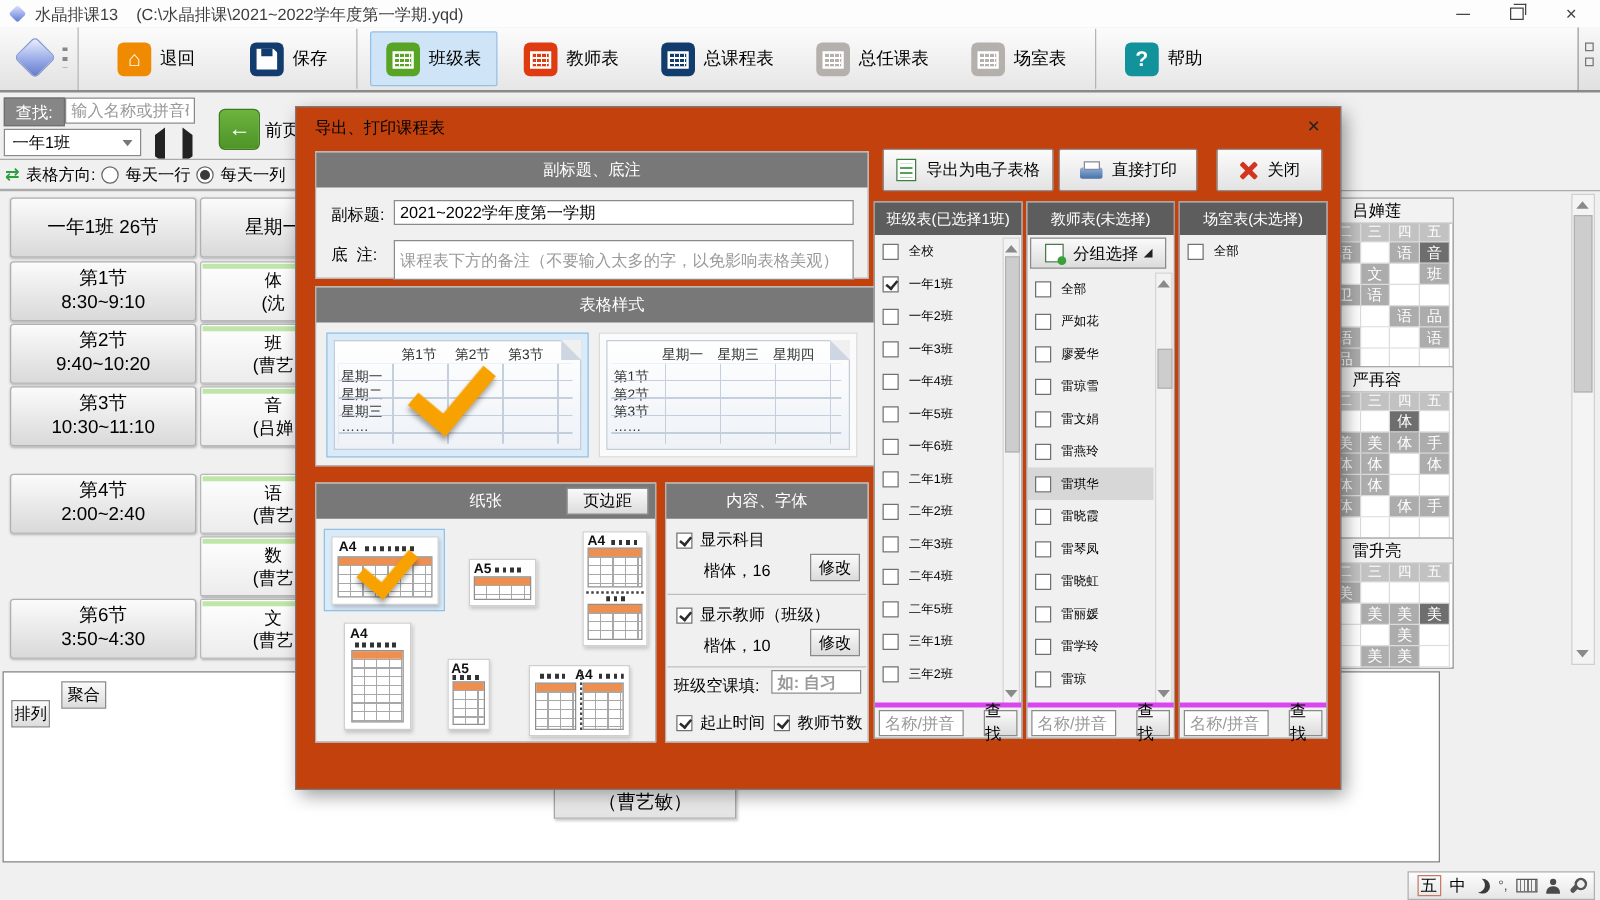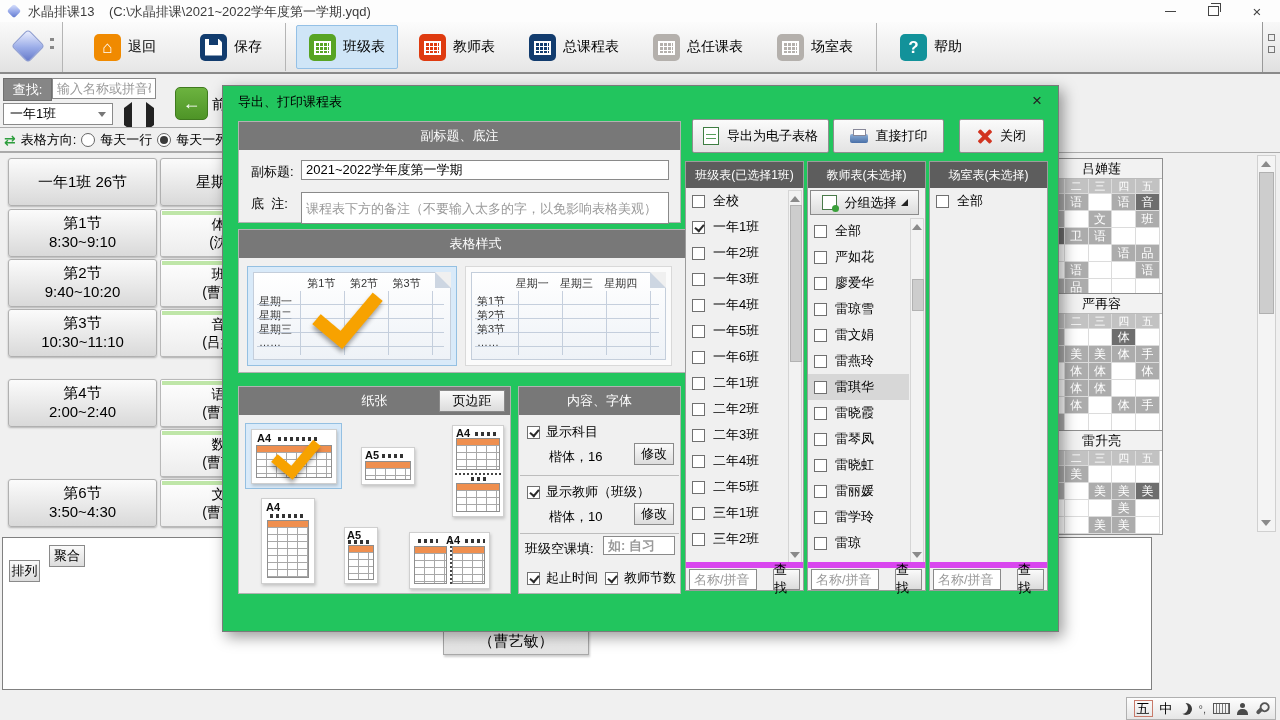--- a/index.html
+++ b/index.html
@@ -83,21 +83,21 @@
   .mc{height:16px;background:#fff;border-right:1px solid #dcdcdc;border-bottom:1px solid #dcdcdc;
       color:#fff;font-size:12px;text-align:center;line-height:16px;overflow:hidden;}
   .mc.fl{background:#acacac;} .mc.dk{background:#6e6e6e;}
   .mini-head .mc{height:14px;line-height:14px;background:#c2c2c2;font-size:11px;}
   #mainsb{position:absolute;left:1257px;top:155px;width:17px;height:375px;background:#f4f4f4;border:1px solid #d0d0d0;z-index:1;}
   .sb-arrow{position:absolute;left:3px;width:0;height:0;border-left:5px solid transparent;border-right:5px solid transparent;}
   .sb-up{top:5px;border-bottom:6px solid #8a8a8a;} .sb-down{bottom:5px;border-top:6px solid #8a8a8a;}
   #mainsb .thumb{position:absolute;left:1px;top:16px;width:13px;height:140px;background:#cdcdcd;border:1px solid #b0b0b0;}
 
   
-  #dialog{position:absolute;left:222px;top:85px;width:835px;height:545px;background:#22c55e;
+  #dialog{position:absolute;left:236px;top:85px;width:835px;height:545px;background:#c2410c;
       border:1px solid #7a7a7a;box-shadow:4px 5px 14px rgba(0,0,0,.4);z-index:10;}
   #dlg-title{position:absolute;left:15px;top:7px;font-size:13px;}
   #dlg-close{position:absolute;right:10px;top:4px;width:22px;height:22px;display:flex;align-items:center;justify-content:center;
       font-size:17px;color:#222;}
   .group{position:absolute;background:#f0f0f0;border:1px solid #b2b2b2;box-sizing:border-box;}
   .ghead{height:28px;background:#787878;color:#fff;font-size:13px;text-align:center;line-height:28px;}
   .flabel{position:absolute;font-size:13px;}
   .bigcheck{position:absolute;border-right:13px solid #f7a200;border-bottom:13px solid #f7a200;transform:rotate(40deg);
       filter:drop-shadow(2px 3px 2px rgba(0,0,0,.35));}
   
@@ -140,23 +140,23 @@
   .pricon{width:18px;height:9px;background:linear-gradient(#8fb0d8,#49香0a8);background:linear-gradient(#8fb0d8,#4970a8);
       border-radius:2px;position:relative;flex:none;margin-top:4px;}
   .pricon:before{content:"";position:absolute;left:3px;top:-5px;width:11px;height:5px;background:#fff;border:1px solid #889;}
   .redx{width:15px;height:15px;position:relative;flex:none;}
   .redx:before,.redx:after{content:"";position:absolute;left:6px;top:-1px;width:4px;height:17px;background:#d23420;border-radius:1px;}
   .redx:before{transform:rotate(45deg);} .redx:after{transform:rotate(-45deg);}
   
   .panel{position:absolute;top:75px;width:119px;height:430px;border:1px solid #9c9c9c;background:#f0f0f0;box-sizing:border-box;}
   .phead{height:26px;background:#5d5d5d;color:#fff;font-size:12px;text-align:center;line-height:26px;white-space:nowrap;overflow:hidden;}
   .plist{position:absolute;left:0;right:0;top:26px;bottom:28px;overflow:hidden;}
-  .chk-row{display:flex;align-items:center;gap:8px;height:26px;padding-left:6px;font-size:13px;}
+  .chk-row{display:flex;align-items:center;gap:8px;height:26px;padding-left:6px;font-size:10px;}
   .chk-row.hl{background:#d7d7d7;}
-  .psearch{position:absolute;left:0;right:0;bottom:0;height:28px;border-top:6px solid #d946ef;display:flex;align-items:center;gap:16px;padding:0 3px;box-sizing:border-box;}
+  .psearch{position:absolute;left:0;right:0;bottom:0;height:28px;border-top:4px solid #d946ef;display:flex;align-items:center;gap:16px;padding:0 3px;box-sizing:border-box;}
   .psearch .inp{width:68px;height:21px;}
   .psearch .sbtn{width:38px;height:21px;}
   .vsb{position:absolute;right:1px;top:2px;width:14px;background:#f2f2f2;border:1px solid #d5d5d5;box-sizing:border-box;}
   .vsb .thumb{position:absolute;left:1px;width:10px;background:#cdcdcd;border:1px solid #b2b2b2;}
   .grpbtn{position:absolute;left:2px;top:28px;width:109px;height:25px;}
   .grpicon{width:13px;height:13px;border:1px solid #4a7a4a;background:#fff;position:relative;flex:none;}
   .grpicon:after{content:"";position:absolute;right:-3px;bottom:-3px;width:7px;height:7px;border-radius:50%;background:#3aa03a;}
   .cornertri{width:0;height:0;border-left:7px solid transparent;border-bottom:7px solid #222;margin-left:4px;}
 
   

